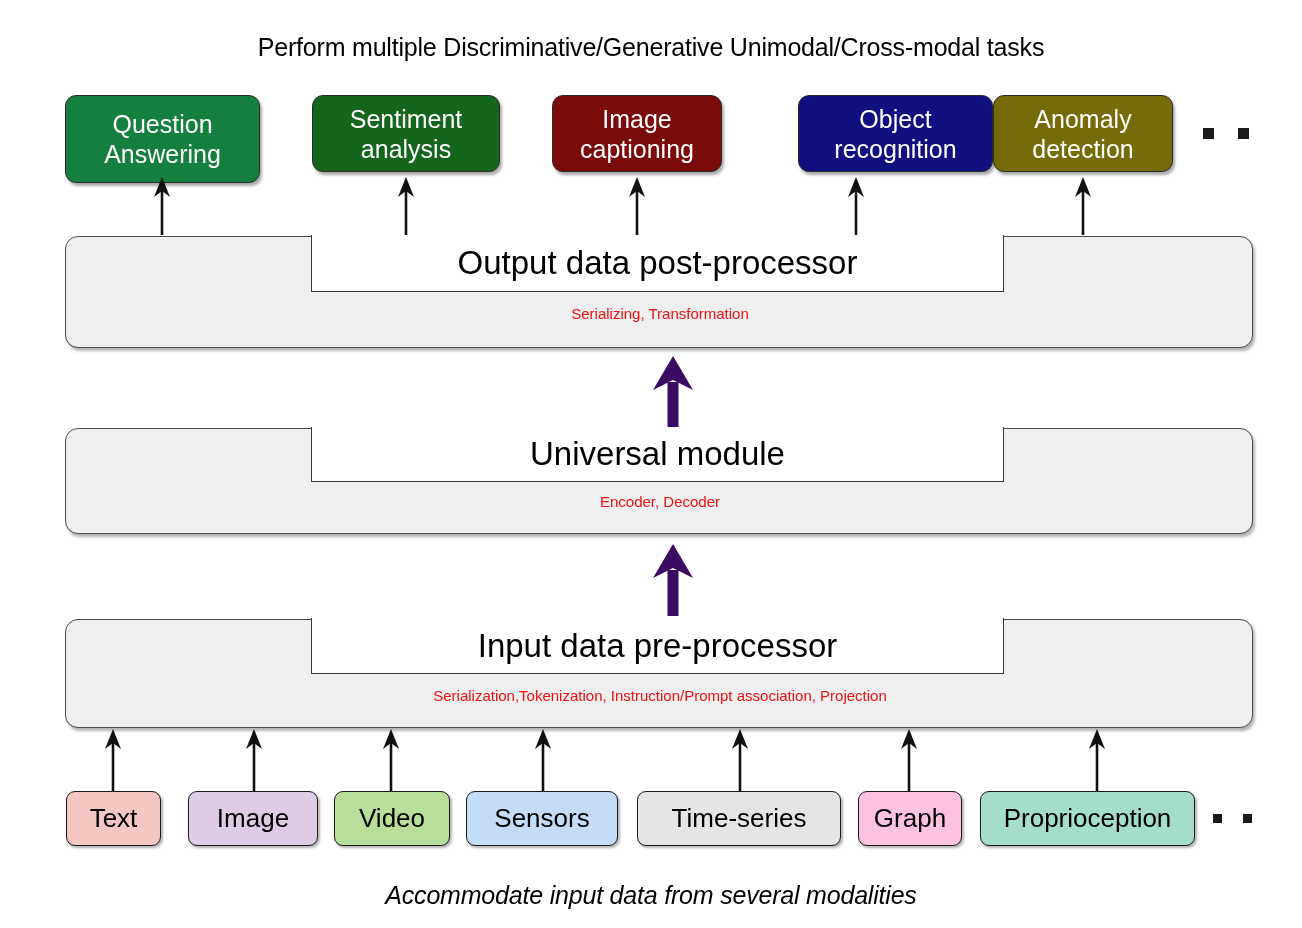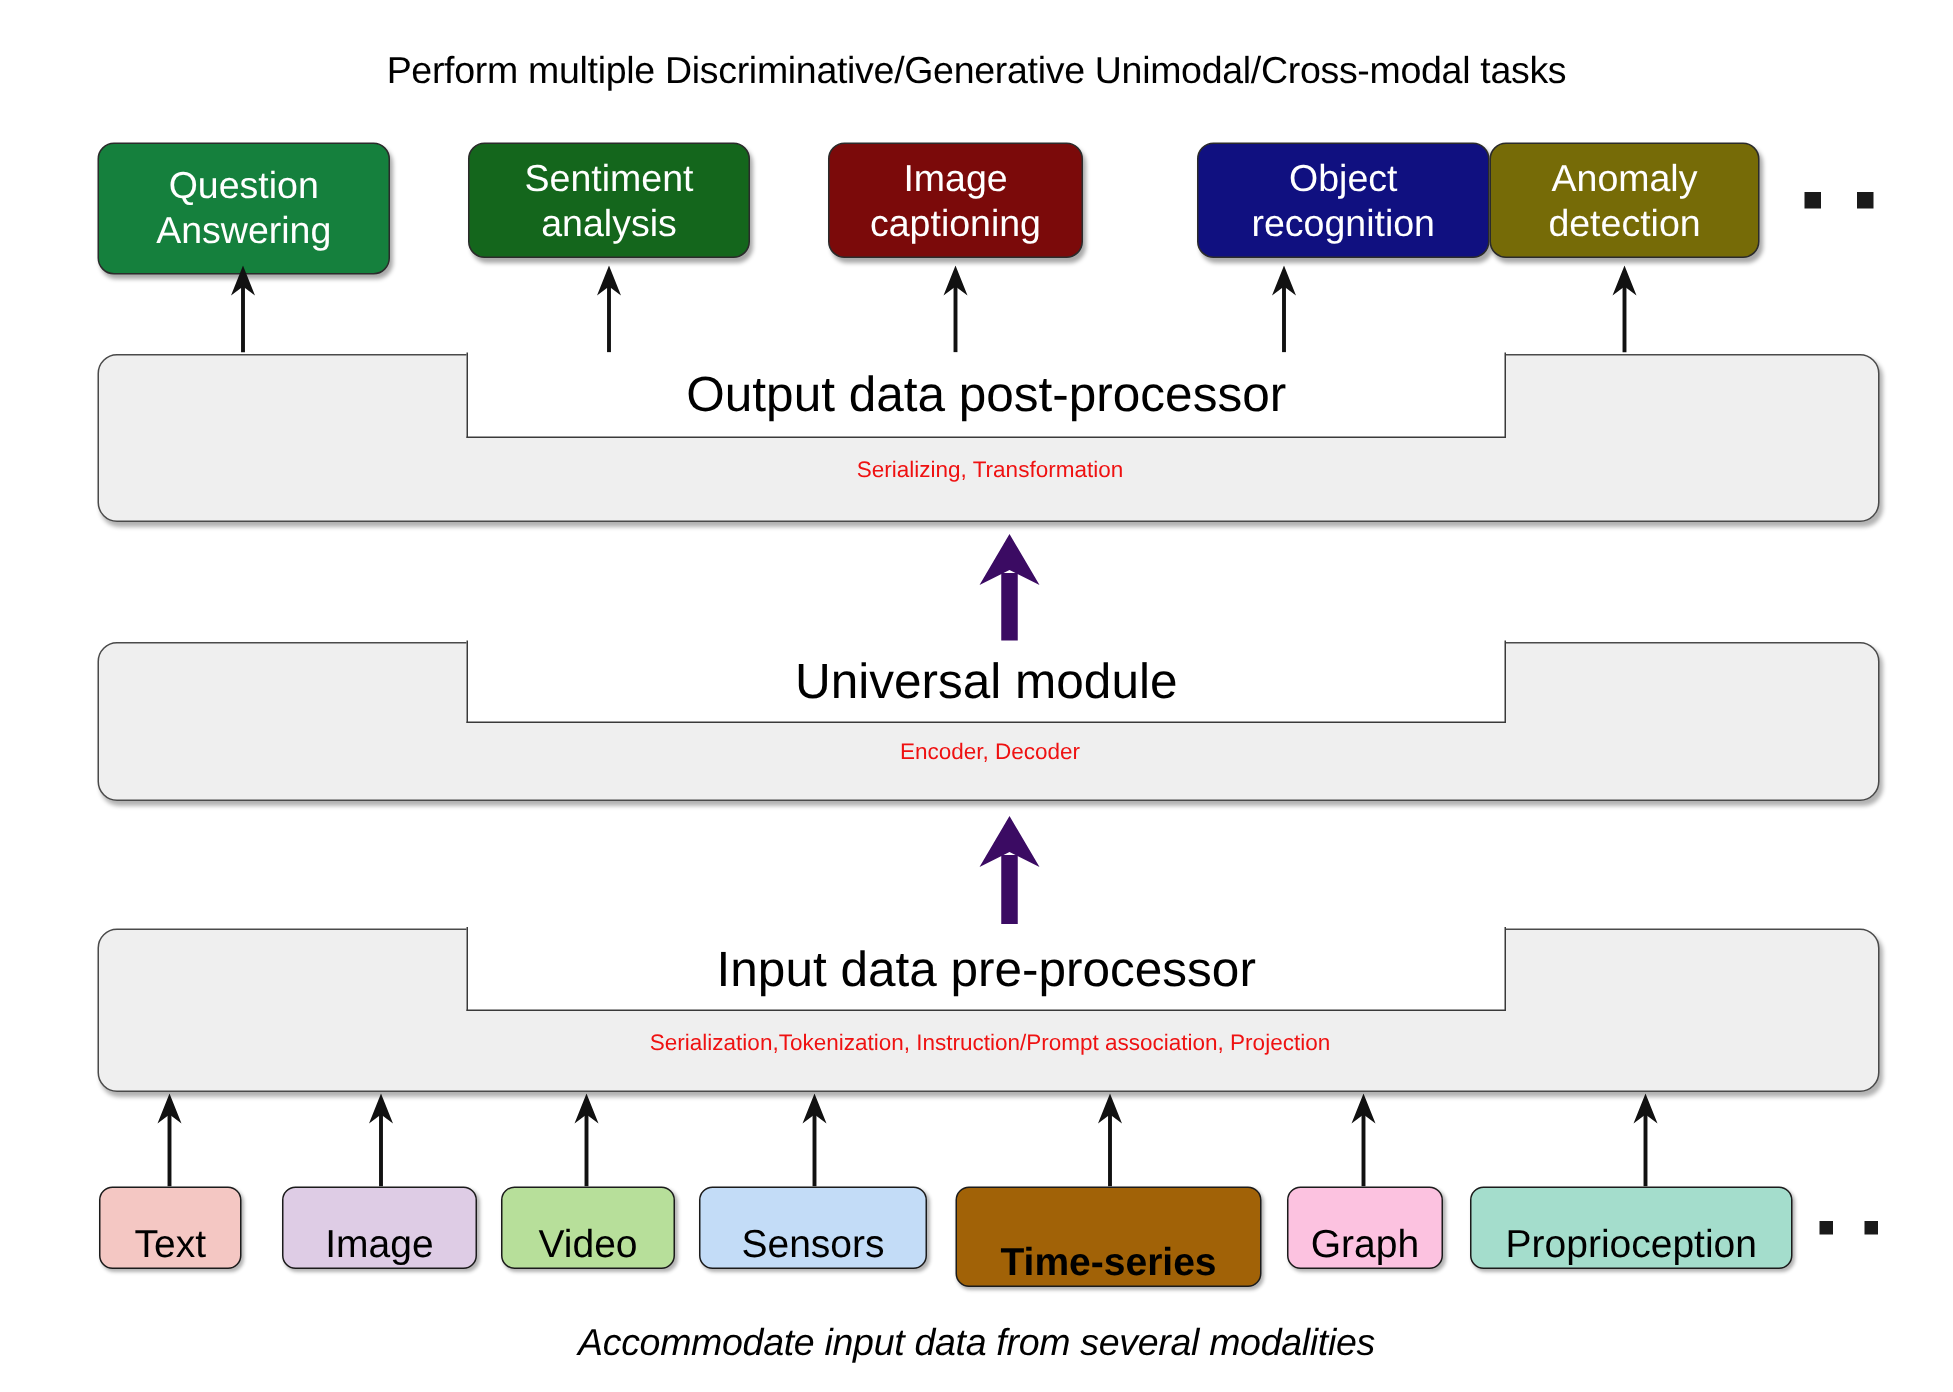--- a/index.html
+++ b/index.html
@@ -55,21 +55,21 @@
   
   .modality-box {
     position: absolute;
     box-sizing: border-box;
     border-radius: 9px;
     border: 1.8px solid #1b1b1b;
     box-shadow: 1.5px 2px 2.5px rgba(0,0,0,0.30);
     color: #000000;
     font-size: 26px;
     display: flex;
-    align-items: flex-end;
+    align-items: center;
     justify-content: center;
     white-space: nowrap;
   }
 
   
   .block {
     position: absolute;
     box-sizing: border-box;
     background: #efefef;
     border: 1.7px solid #4a4a4a;
@@ -263,21 +263,21 @@
   </div>
   <div class="modality-box" style="left: 188px; top: 791px; width: 130px; height: 55px; background: rgb(222, 204, 229);">
     <span>Image</span>
   </div>
   <div class="modality-box" style="left: 466px; top: 791px; width: 152px; height: 55px; background: rgb(195, 220, 247);">
     <span>Sensors</span>
   </div>
   <div class="modality-box" style="left: 334px; top: 791px; width: 116px; height: 55px; background: rgb(183, 223, 154);">
     <span>Video</span>
   </div>
-  <div class="modality-box" style="left: 637px; top: 791px; width: 204px; height: 67px; background: #a16207; font-weight: bold;">
+  <div class="modality-box" style="left: 637px; top: 791px; width: 204px; height: 55px; background: #e5e5e5;">
     <span>Time-series</span>
   </div>
   <div class="modality-box" style="left: 858px; top: 791px; width: 104px; height: 55px; background: rgb(252, 194, 224);">
     <span>Graph</span>
   </div>
   <div class="modality-box" style="left: 980px; top: 791px; width: 215px; height: 55px; background: rgb(164, 221, 204);">
     <span>Proprioception</span>
   </div>
 
   <div class="dots" id="modality-ellipsis" style="left:1213px; top:814px;">

